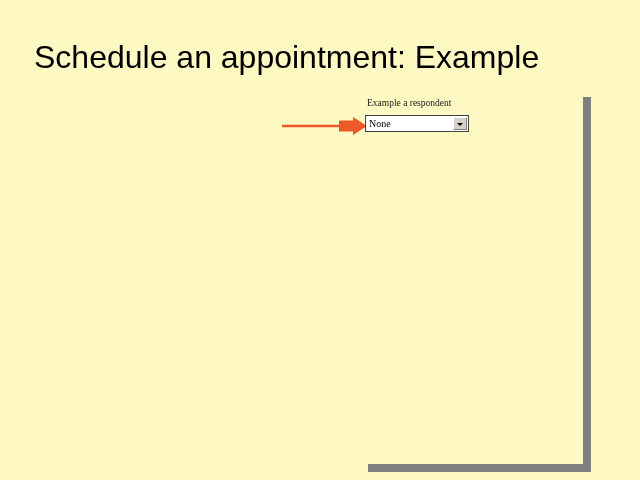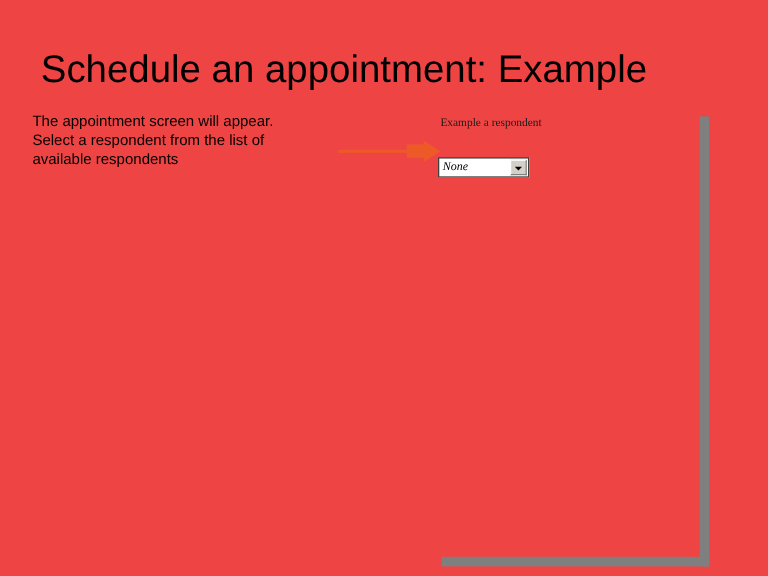--- a/index.html
+++ b/index.html
@@ -4,21 +4,21 @@
 <style>
   html, body {
     margin: 0;
     padding: 0;
     background: #ffffff;
   }
   #slide {
     position: relative;
     width: 640px;
     height: 480px;
-    background: #ef4444;
+    background: #fef9c3;
     overflow: hidden;
     font-family: "Liberation Sans", sans-serif;
   }
 
   
   #slide-title {
     position: absolute;
     left: 34px;
     top: 38px;
     width: 580px;
@@ -78,33 +78,32 @@
   }
   #respondent-label {
     font-family: "Liberation Serif", serif;
     font-size: 9.5px;
     line-height: 11px;
     color: #1a1a1a;
     white-space: nowrap;
     margin-left: 2px;
   }
   #respondent-select {
-    margin-top: 22px;
+    margin-top: 6px;
     position: relative;
-    width: 76px;
+    width: 104px;
     height: 17px;
     box-sizing: border-box;
     background: #ffffff;
     border-top: 1px solid #808080;
     border-left: 1px solid #808080;
     border-right: 1px solid #d4d0c8;
     border-bottom: 1px solid #d4d0c8;
     outline: 1px solid #404040;
     outline-offset: -1px;
-    font-style: italic;
   }
   #respondent-select-value {
     position: absolute;
     left: 3px;
     top: 2px;
     font-family: "Liberation Serif", serif;
     font-size: 10px;
     line-height: 12px;
     color: #000000;
     white-space: nowrap;
@@ -138,21 +137,20 @@
 </head>
 <body>
 
 <div id="slide">
 
   <div class="shadow-bar" id="shadow-vertical"></div>
   <div class="shadow-bar" id="shadow-horizontal"></div>
 
   <div id="slide-title">Schedule an appointment: Example</div>
 
-  <div id="body-text">The appointment screen will appear. Select a respondent from the list of available respondents</div>
 
   <svg id="annotation-arrow" viewBox="0 0 86 18">
     <line x1="1" y1="9" x2="62" y2="9" stroke="#ED5A28" stroke-width="2.4"></line>
     <polygon points="58,3.5 58,14.5 72,14.5 72,18 86,9 72,0 72,3.5" fill="#ED5A28"></polygon>
   </svg>
 
   <div id="form-fragment">
 
     <div id="respondent-label">Example a respondent</div>
 

